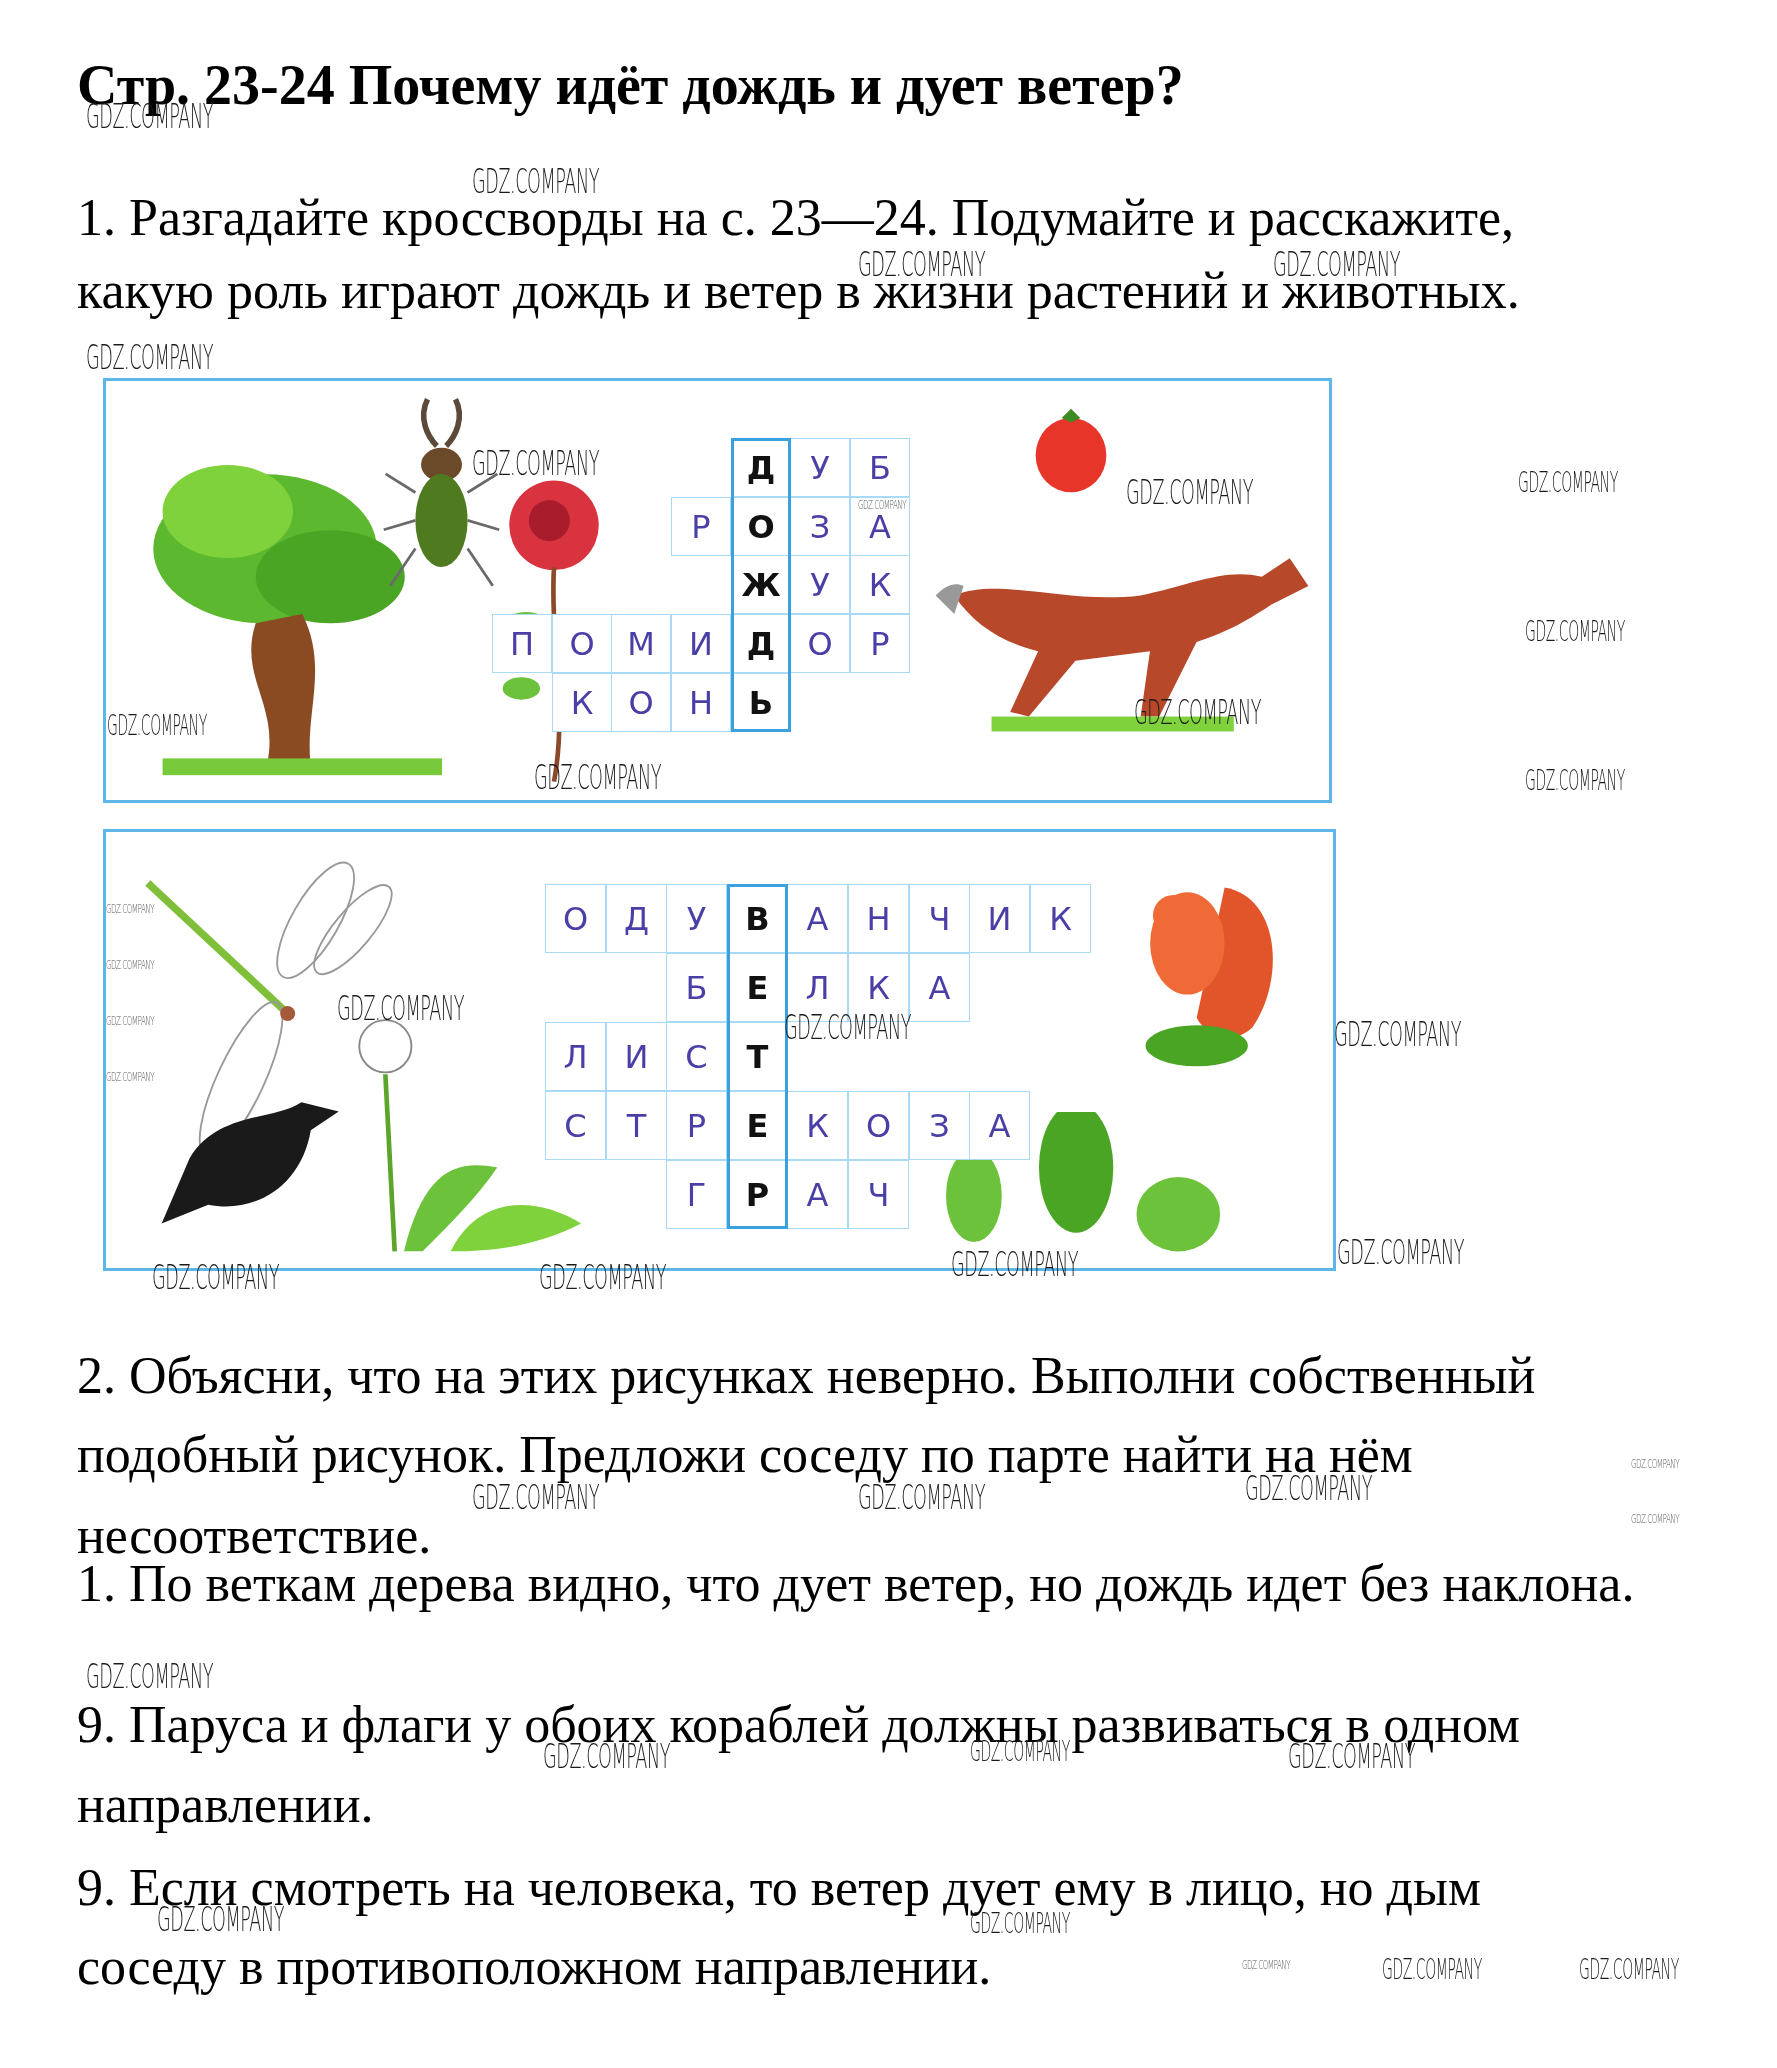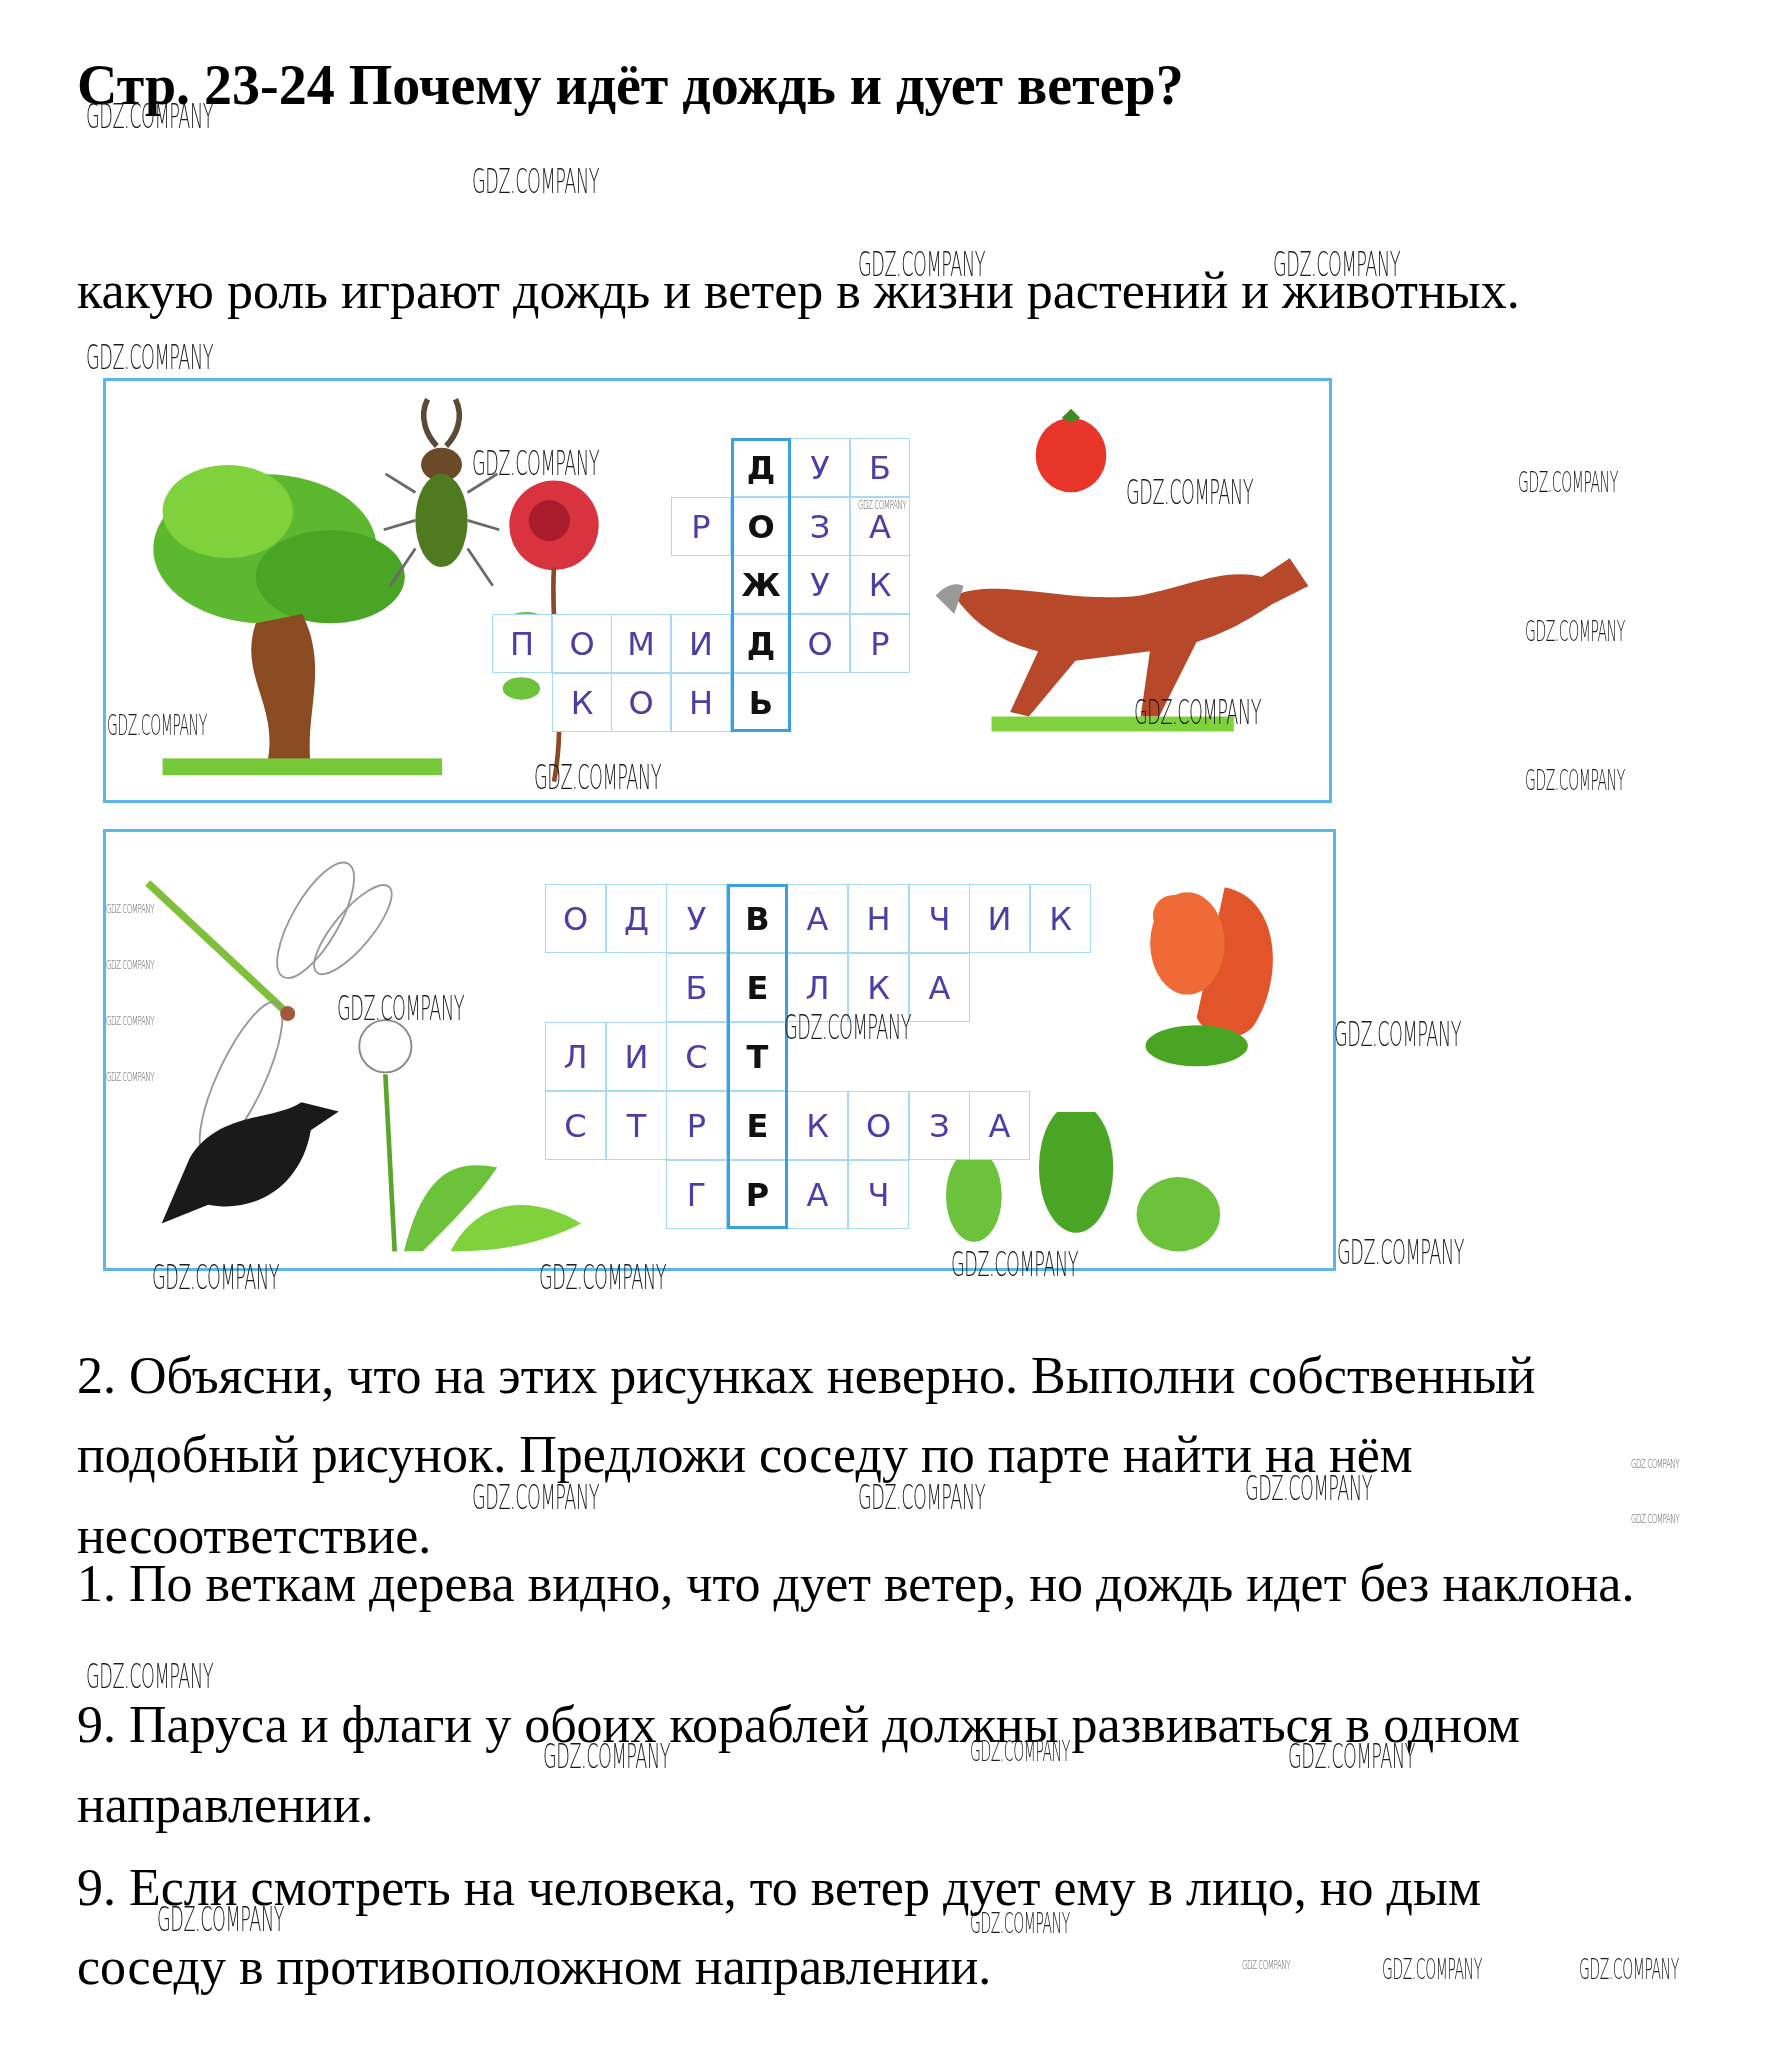--- a/index.html
+++ b/index.html
@@ -18,20 +18,21 @@
   .keycol { position: absolute; box-sizing: border-box; border: 3.7px solid #3aa0de; pointer-events: none; }
   .pic { position: absolute; }
 </style>
 </head>
 <body>
 
 <div class="page">
 
   <div class="title">Стр. 23-24 Почему идёт дождь и дует ветер?</div>
 
+  <div class="line" style="top:188px">1. Разгадайте кроссворды на с. 23—24. Подумайте и расскажите,</div>
   <div class="line" style="top:261px">какую роль играют дождь и ветер в жизни растений и животных.</div>
 
   <div class="box" style="left:103px;top:378px;width:1229px;height:425px;">
 
     <svg class="pic" style="left:18.6px;top:56px" width="336" height="354" viewBox="0 0 360 380">
       <ellipse cx="150" cy="120" rx="120" ry="80" fill="#5cb82e"></ellipse>
       <ellipse cx="110" cy="80" rx="70" ry="50" fill="#7fd23c"></ellipse>
       <ellipse cx="220" cy="150" rx="80" ry="50" fill="#4aa524"></ellipse>
       <path d="M140 200 C120 260,170 290,150 360 L200 360 C190 300,220 250,190 190 Z" fill="#8a4a22"></path>
       <rect x="40" y="345" width="300" height="18" fill="#78c93a"></rect>

